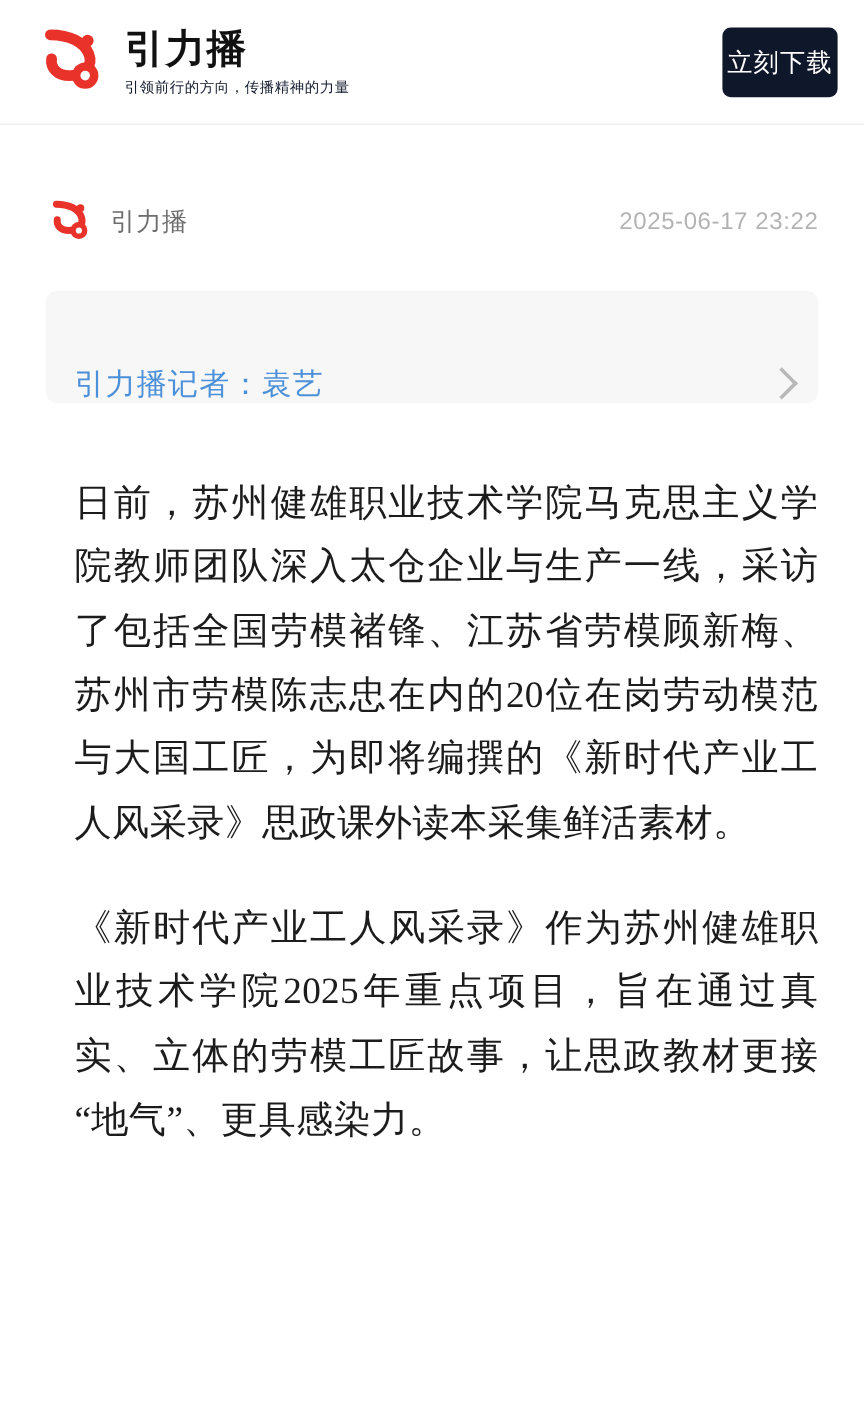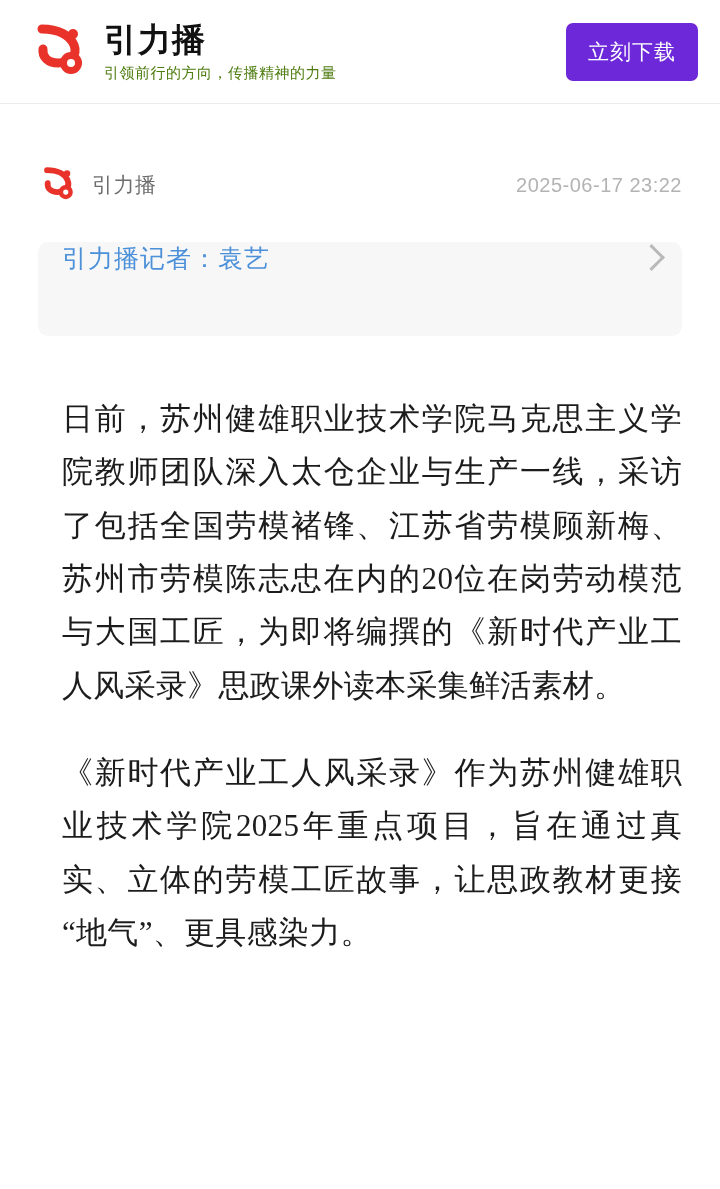--- a/index.html
+++ b/index.html
@@ -47,35 +47,35 @@
     min-width: 0;
   }
   .brand-name {
     font-size: 33px;
     font-weight: bold;
     letter-spacing: 1px;
     color: #111;
     line-height: 1.15;
   }
   .brand-slogan {
-    font-size: 15px;
-    color: #4d7c0f;
+    font-size: 12px;
+    color: #0f172a;
     margin-top: 6px;
     letter-spacing: 0.5px;
     line-height: 1.2;
   }
   .download-btn {
     flex: 0 0 auto;
-    background: #6d28d9;
+    background: #0f172a;
     color: #ffffff;
     font-size: 21px;
     font-weight: 500;
     border: none;
     border-radius: 7px;
-    padding: 15px 22px;
+    padding: 15px 4px;
     letter-spacing: 1px;
     cursor: pointer;
     font-family: "Liberation Sans", sans-serif;
   }
 
   
   .article {
     padding: 0 38px;
   }
   .article-title {
@@ -111,21 +111,21 @@
     color: #b3b3b3;
     letter-spacing: 0.5px;
   }
 
   .reporter-card {
     margin-top: 34px;
     background: #f7f7f7;
     border-radius: 10px;
     height: 94px;
     display: flex;
-    align-items: flex-start;
+    align-items: flex-end;
     padding: 0 22px 0 24px;
     cursor: pointer;
   }
   .reporter-text {
     flex: 1;
     font-size: 25px;
     color: #4b90d8;
     letter-spacing: 1px;
   }
   .chevron {

